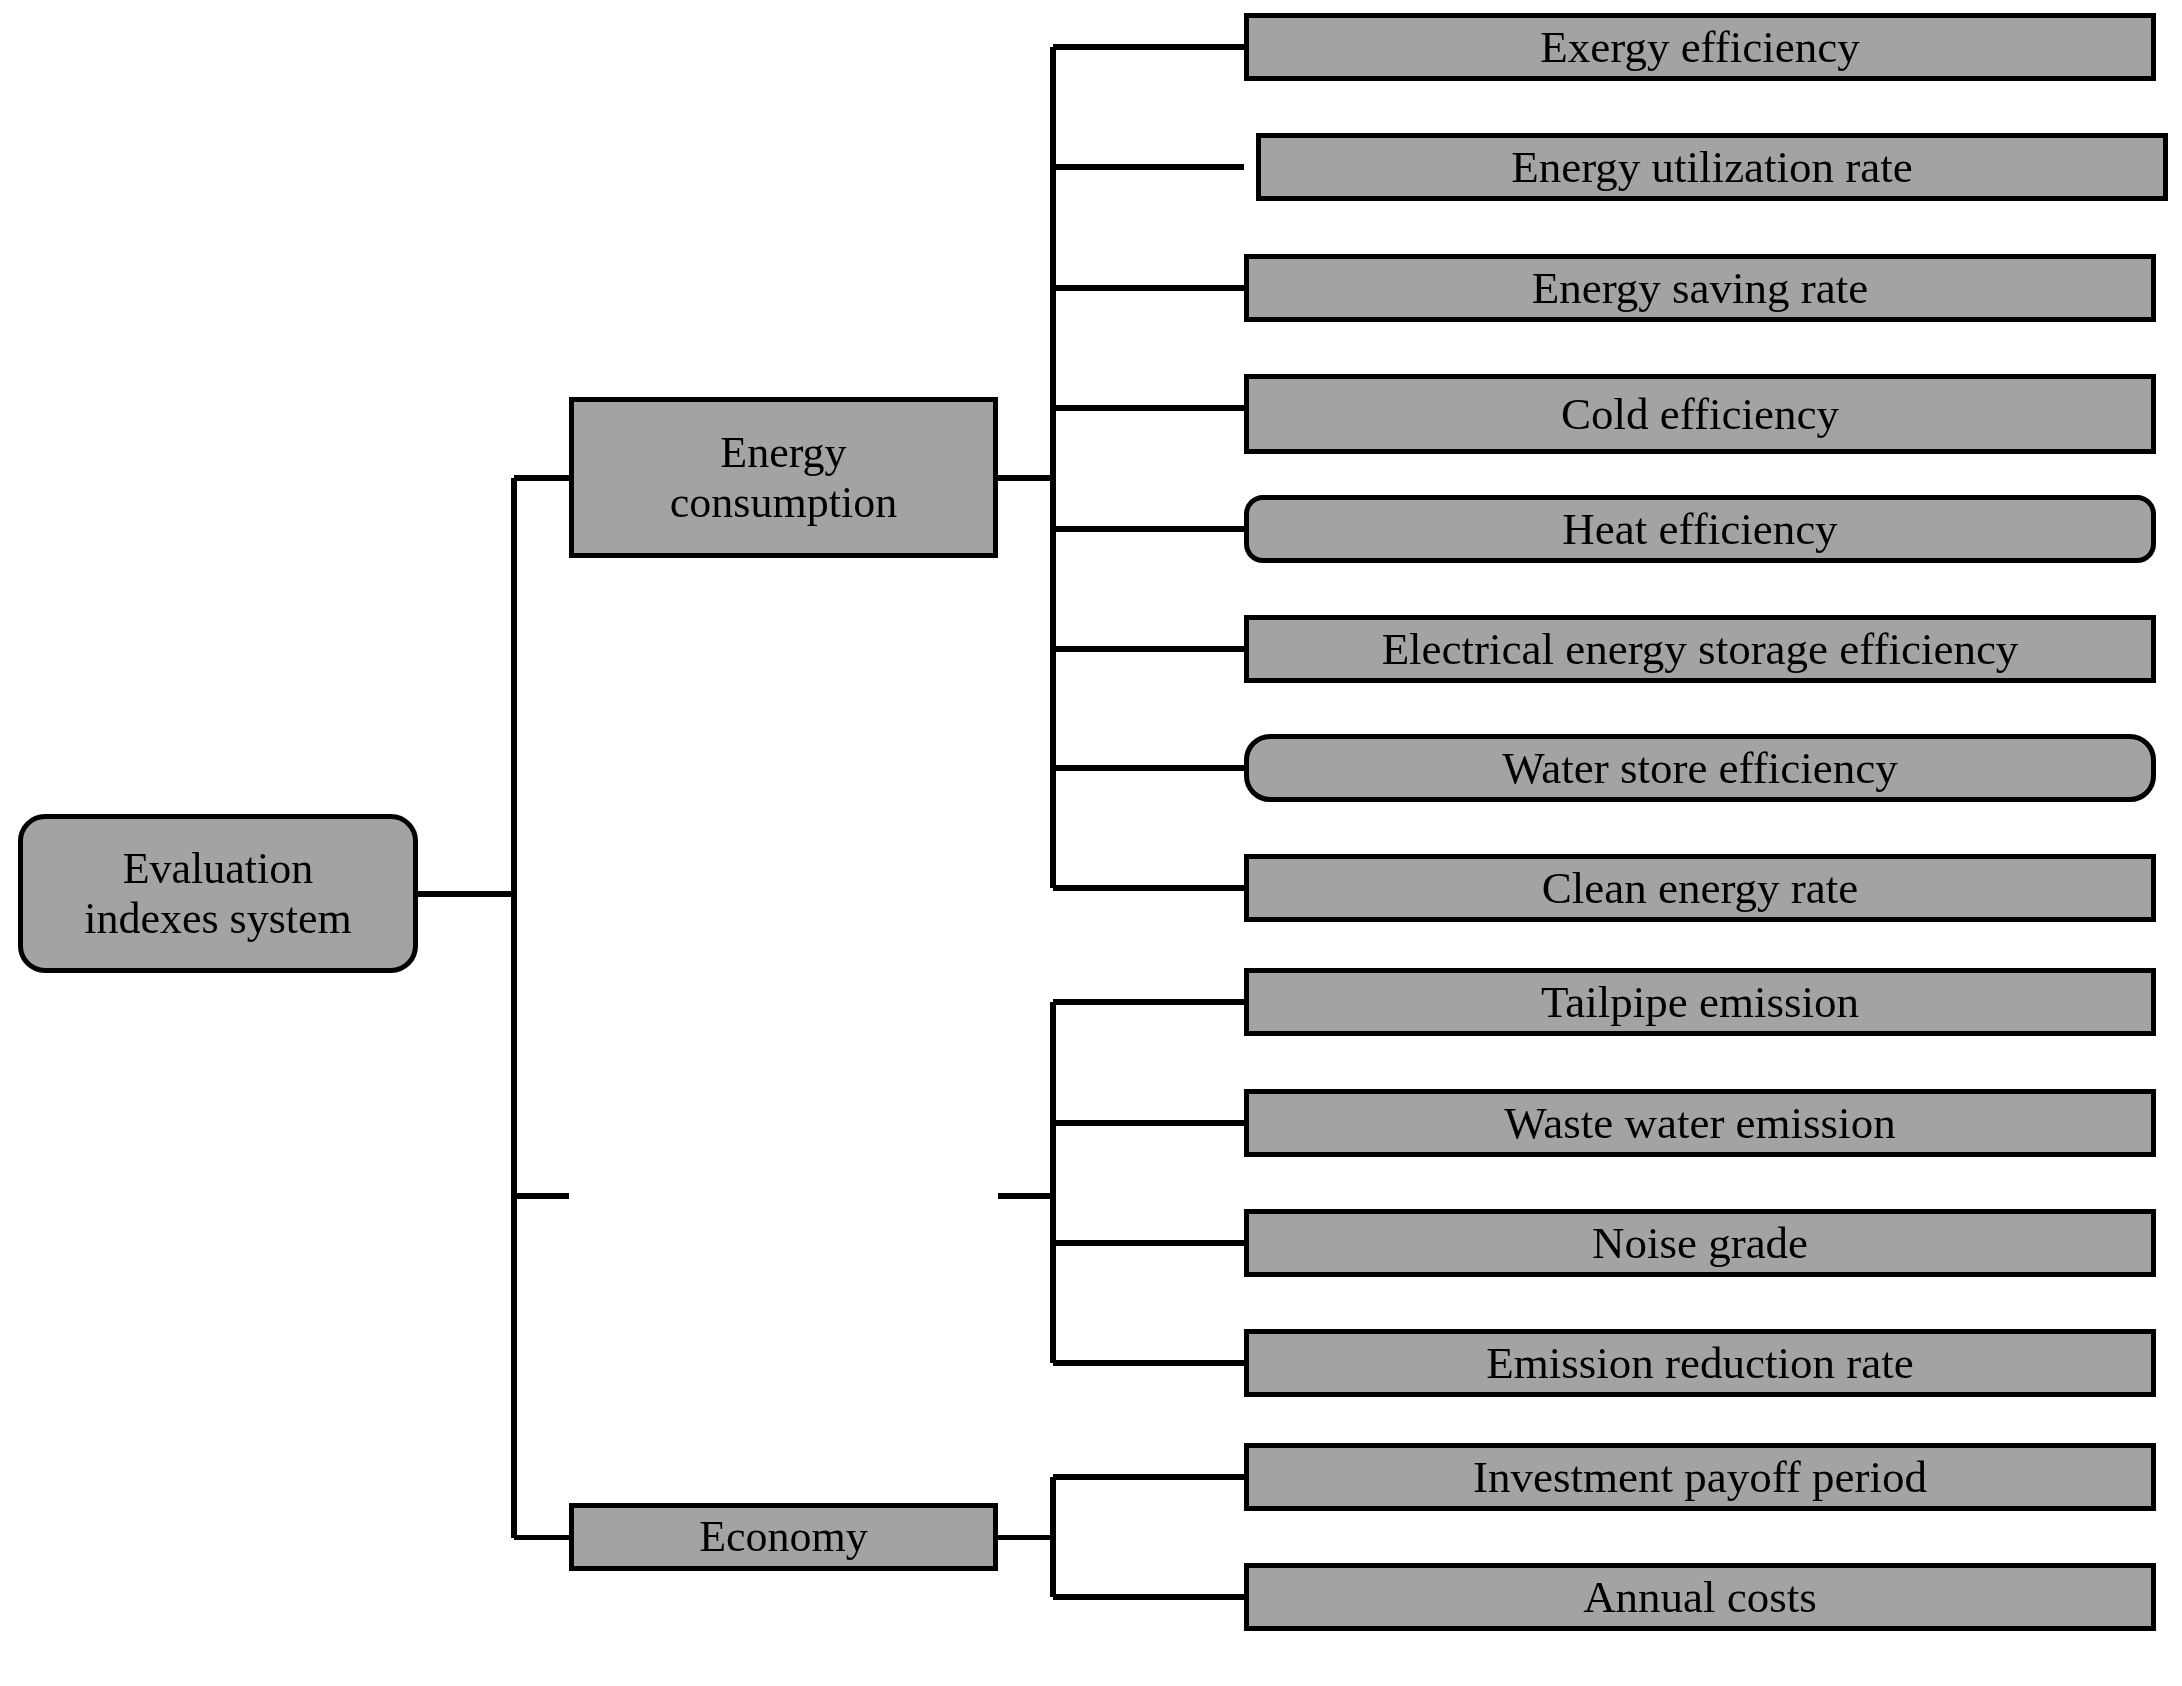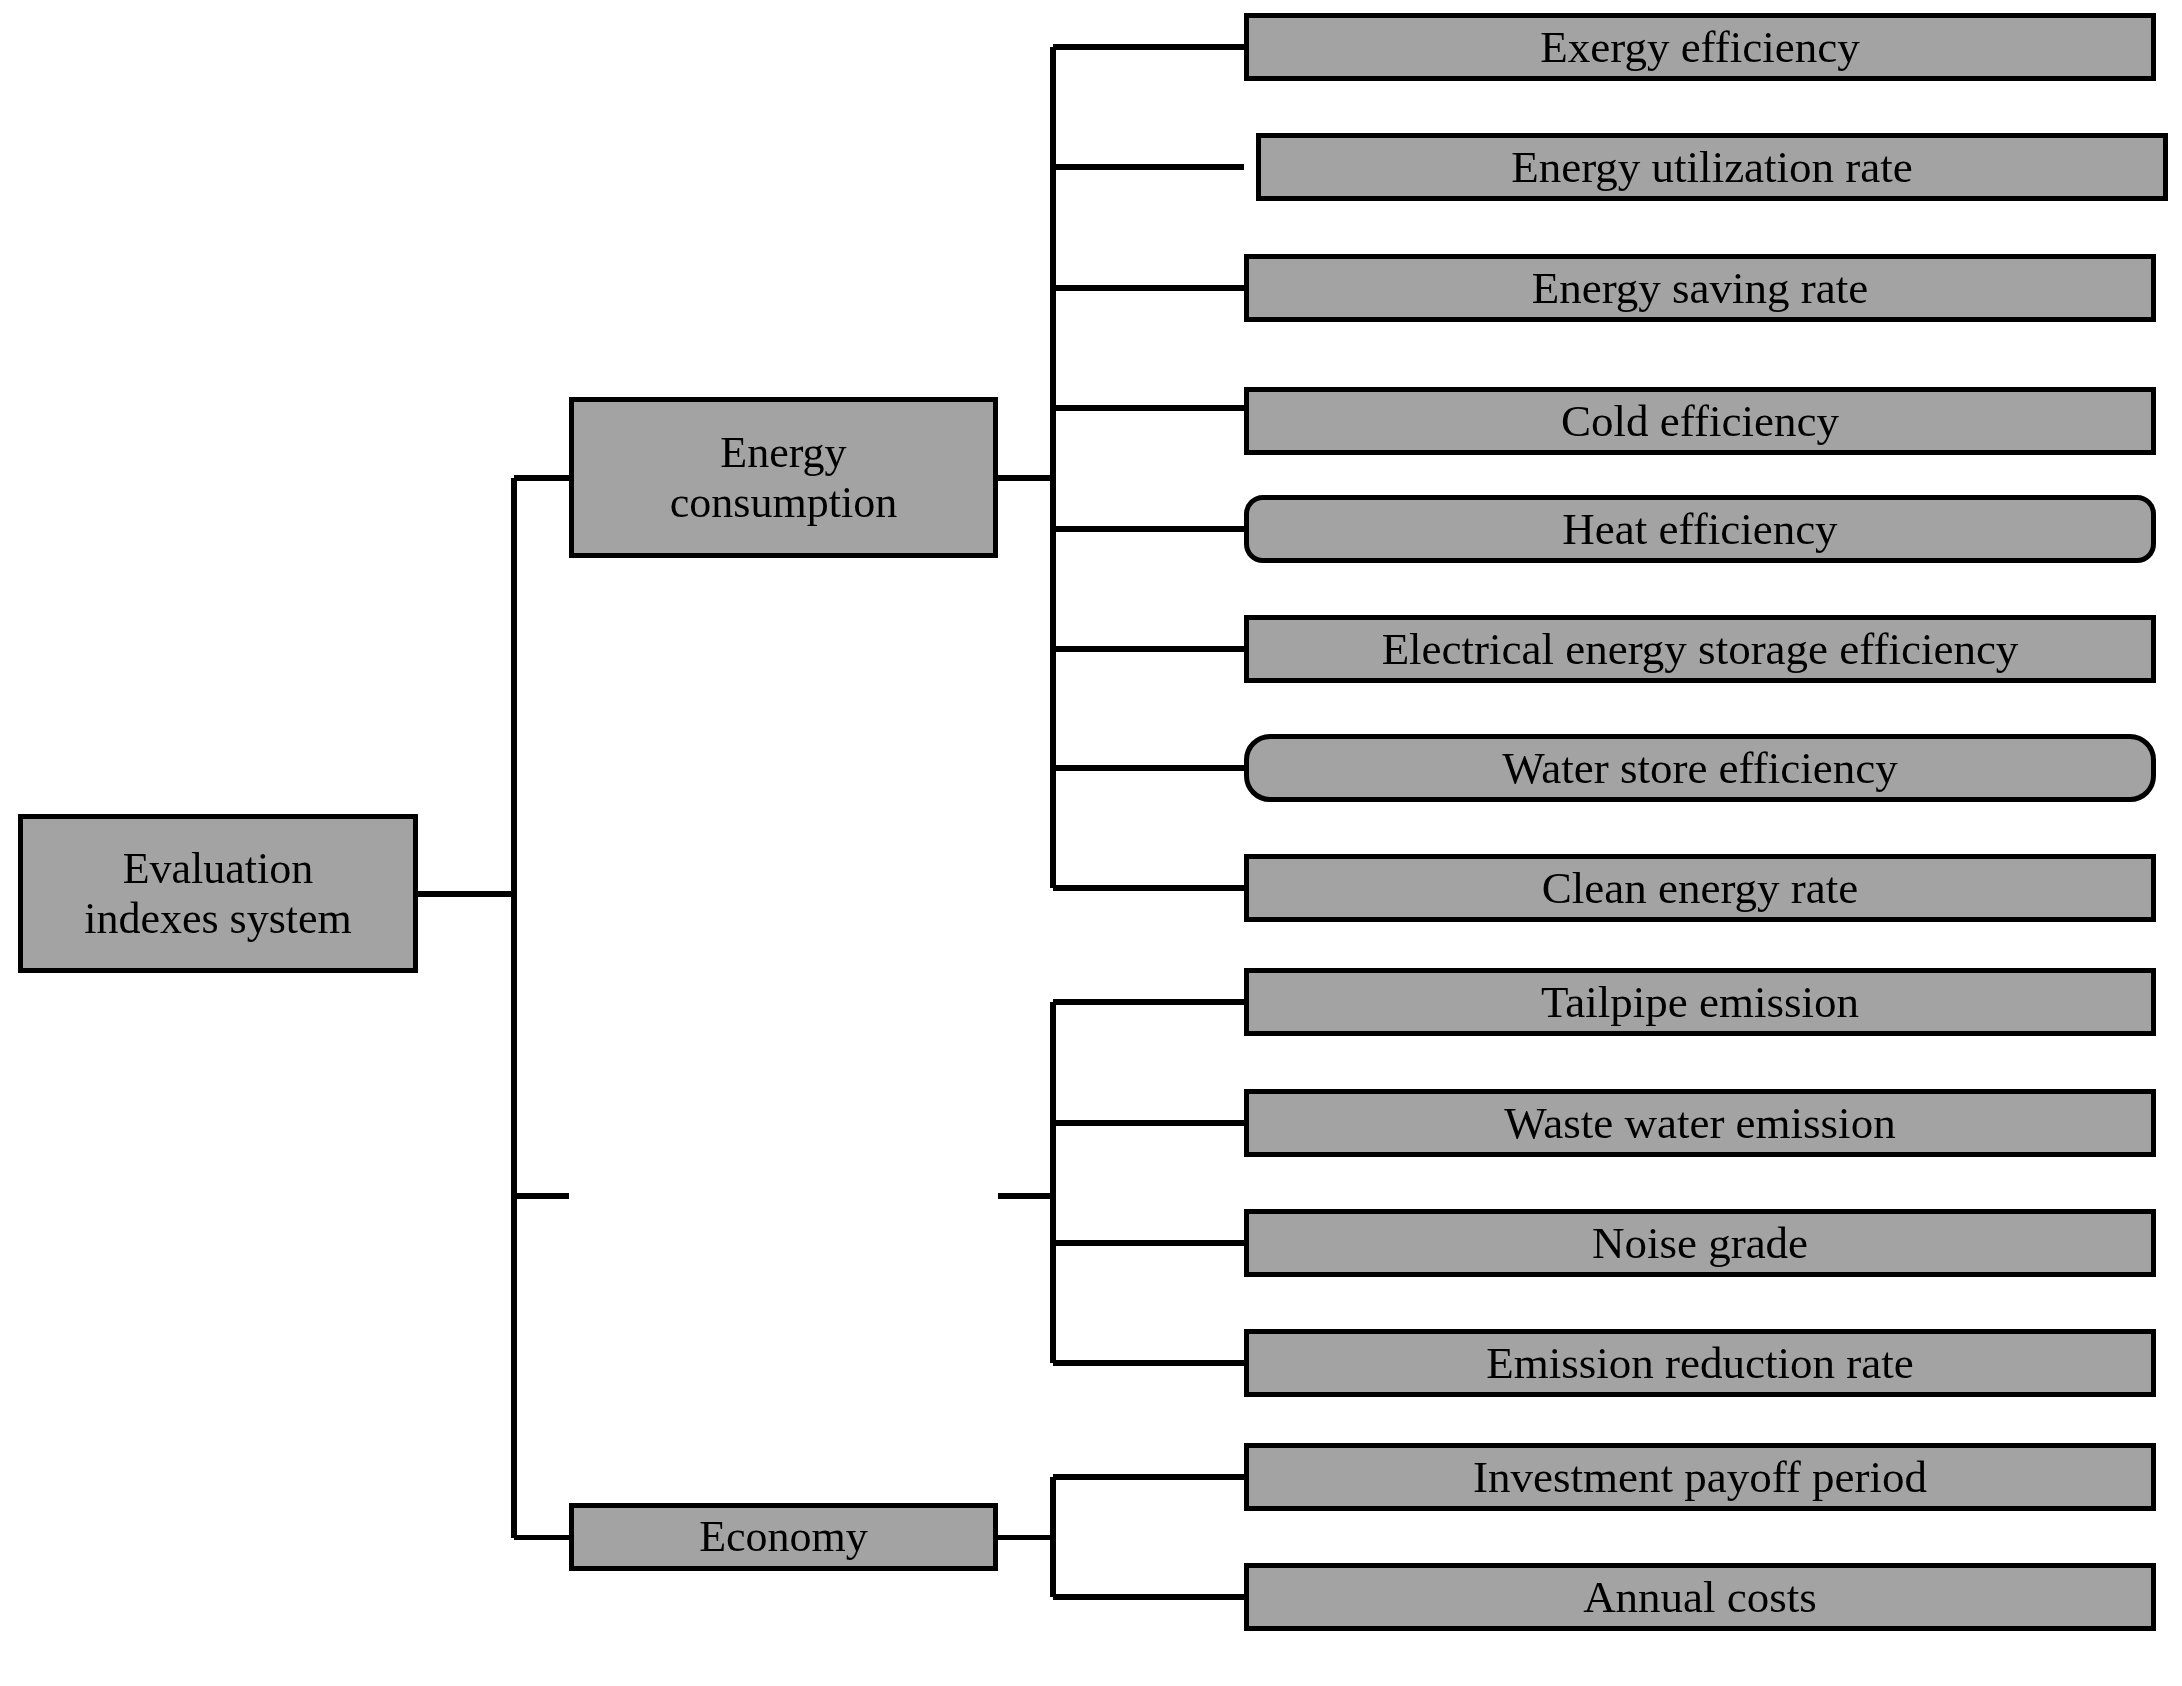--- a/index.html
+++ b/index.html
@@ -30,20 +30,21 @@
     display: flex;
     align-items: center;
     justify-content: center;
     text-align: center;
     color: #000000;
     line-height: 1.12;
     padding: 0 8px;
   }
   .node-root {
     font-size: 44px;
+    border-radius: 27px;
   }
   .node-branch {
     font-size: 44px;
   }
   .node-leaf {
     font-size: 45px;
     white-space: nowrap;
   }
 </style>
 </head>
@@ -107,21 +108,21 @@
 
   <div class="node-box node-leaf" style="left:1244px; top:13px; width:912px; height:68px;">
     <span>Exergy efficiency</span>
   </div>
   <div class="node-box node-leaf" style="left:1244px; top:133px; width:912px; height:68px;margin-left:12px;">
     <span>Energy utilization rate</span>
   </div>
   <div class="node-box node-leaf" style="left:1244px; top:254px; width:912px; height:68px;">
     <span>Energy saving rate</span>
   </div>
-  <div class="node-box node-leaf" style="left:1244px; top:387px; width:912px; height:68px;">
+  <div class="node-box node-leaf" style="left:1244px; top:374px; width:912px; height:80px;">
     <span>Cold efficiency</span>
   </div>
   <div class="node-box node-leaf" style="left:1244px; top:495px; width:912px; height:68px;border-radius:19px;">
     <span>Heat efficiency</span>
   </div>
   <div class="node-box node-leaf" style="left:1244px; top:615px; width:912px; height:68px;">
     <span>Electrical energy storage efficiency</span>
   </div>
   <div class="node-box node-leaf" style="left:1244px; top:734px; width:912px; height:68px;border-radius:26px;">
     <span>Water store efficiency</span>

